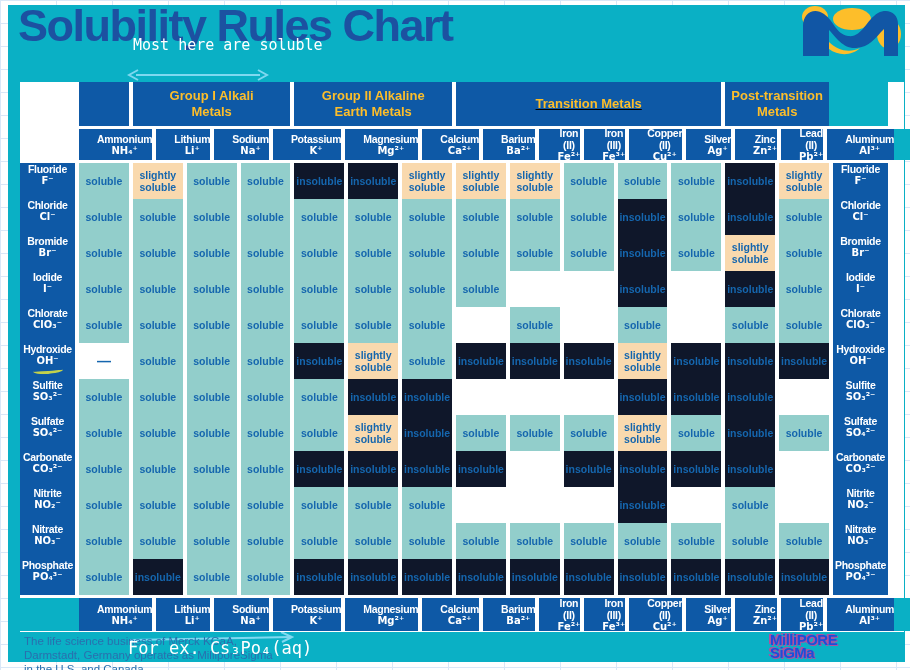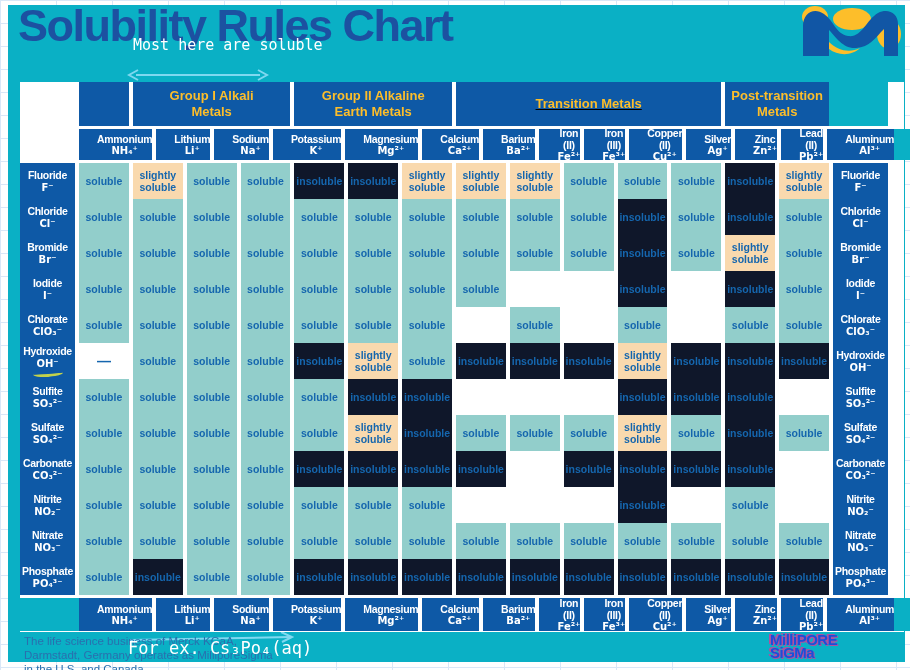--- a/index.html
+++ b/index.html
@@ -22,21 +22,21 @@
   .navy{background:#0e59a6;}
   .spacer-white{background:#ffffff;}
   .spacer-teal-r{background:#0ab0c5;margin-left:-4px;}
   .spacer-teal-l{background:#0ab0c5;margin-right:-4px;}
   .gcell{display:flex;flex-direction:column;align-items:center;justify-content:center;}
   .gline{color:#fdbe2a;font-weight:bold;font-size:13px;line-height:1.2;text-align:center;}
   .hcell{display:flex;flex-direction:column;align-items:center;justify-content:center;padding-left:18px;}
   .hname{color:#fff;font-weight:bold;font-size:10.5px;letter-spacing:-0.3px;line-height:1.15;text-align:center;}
   .hform{color:#fff;font-weight:bold;font-size:10px;line-height:1.1;
          font-family:"DejaVu Sans",sans-serif;}
-  .rlabel{display:flex;flex-direction:column;align-items:center;justify-content:center;}
+  .rlabel{display:flex;flex-direction:column;align-items:center;justify-content:flex-start;}
   .cell{display:flex;align-items:center;justify-content:center;font-weight:bold;
         font-size:10.5px;color:#1566ae;text-align:center;line-height:1.15;}
   .cell.S{background:#92cecb;}
   .cell.I{background:#0f172a;}
   .cell.SS{background:#f9d9ae;}
   .cell.blank{background:#ffffff;}
   .cell.dash{background:#ffffff;font-size:14px;}
   .squig{display:block;width:30px;height:4px;border-bottom:3px solid #c3d24b;
          border-radius:0 0 100% 100%;transform:rotate(-4deg);margin-top:1px;}
   .note{position:absolute;left:133px;top:35px;z-index:4;color:#fff;

